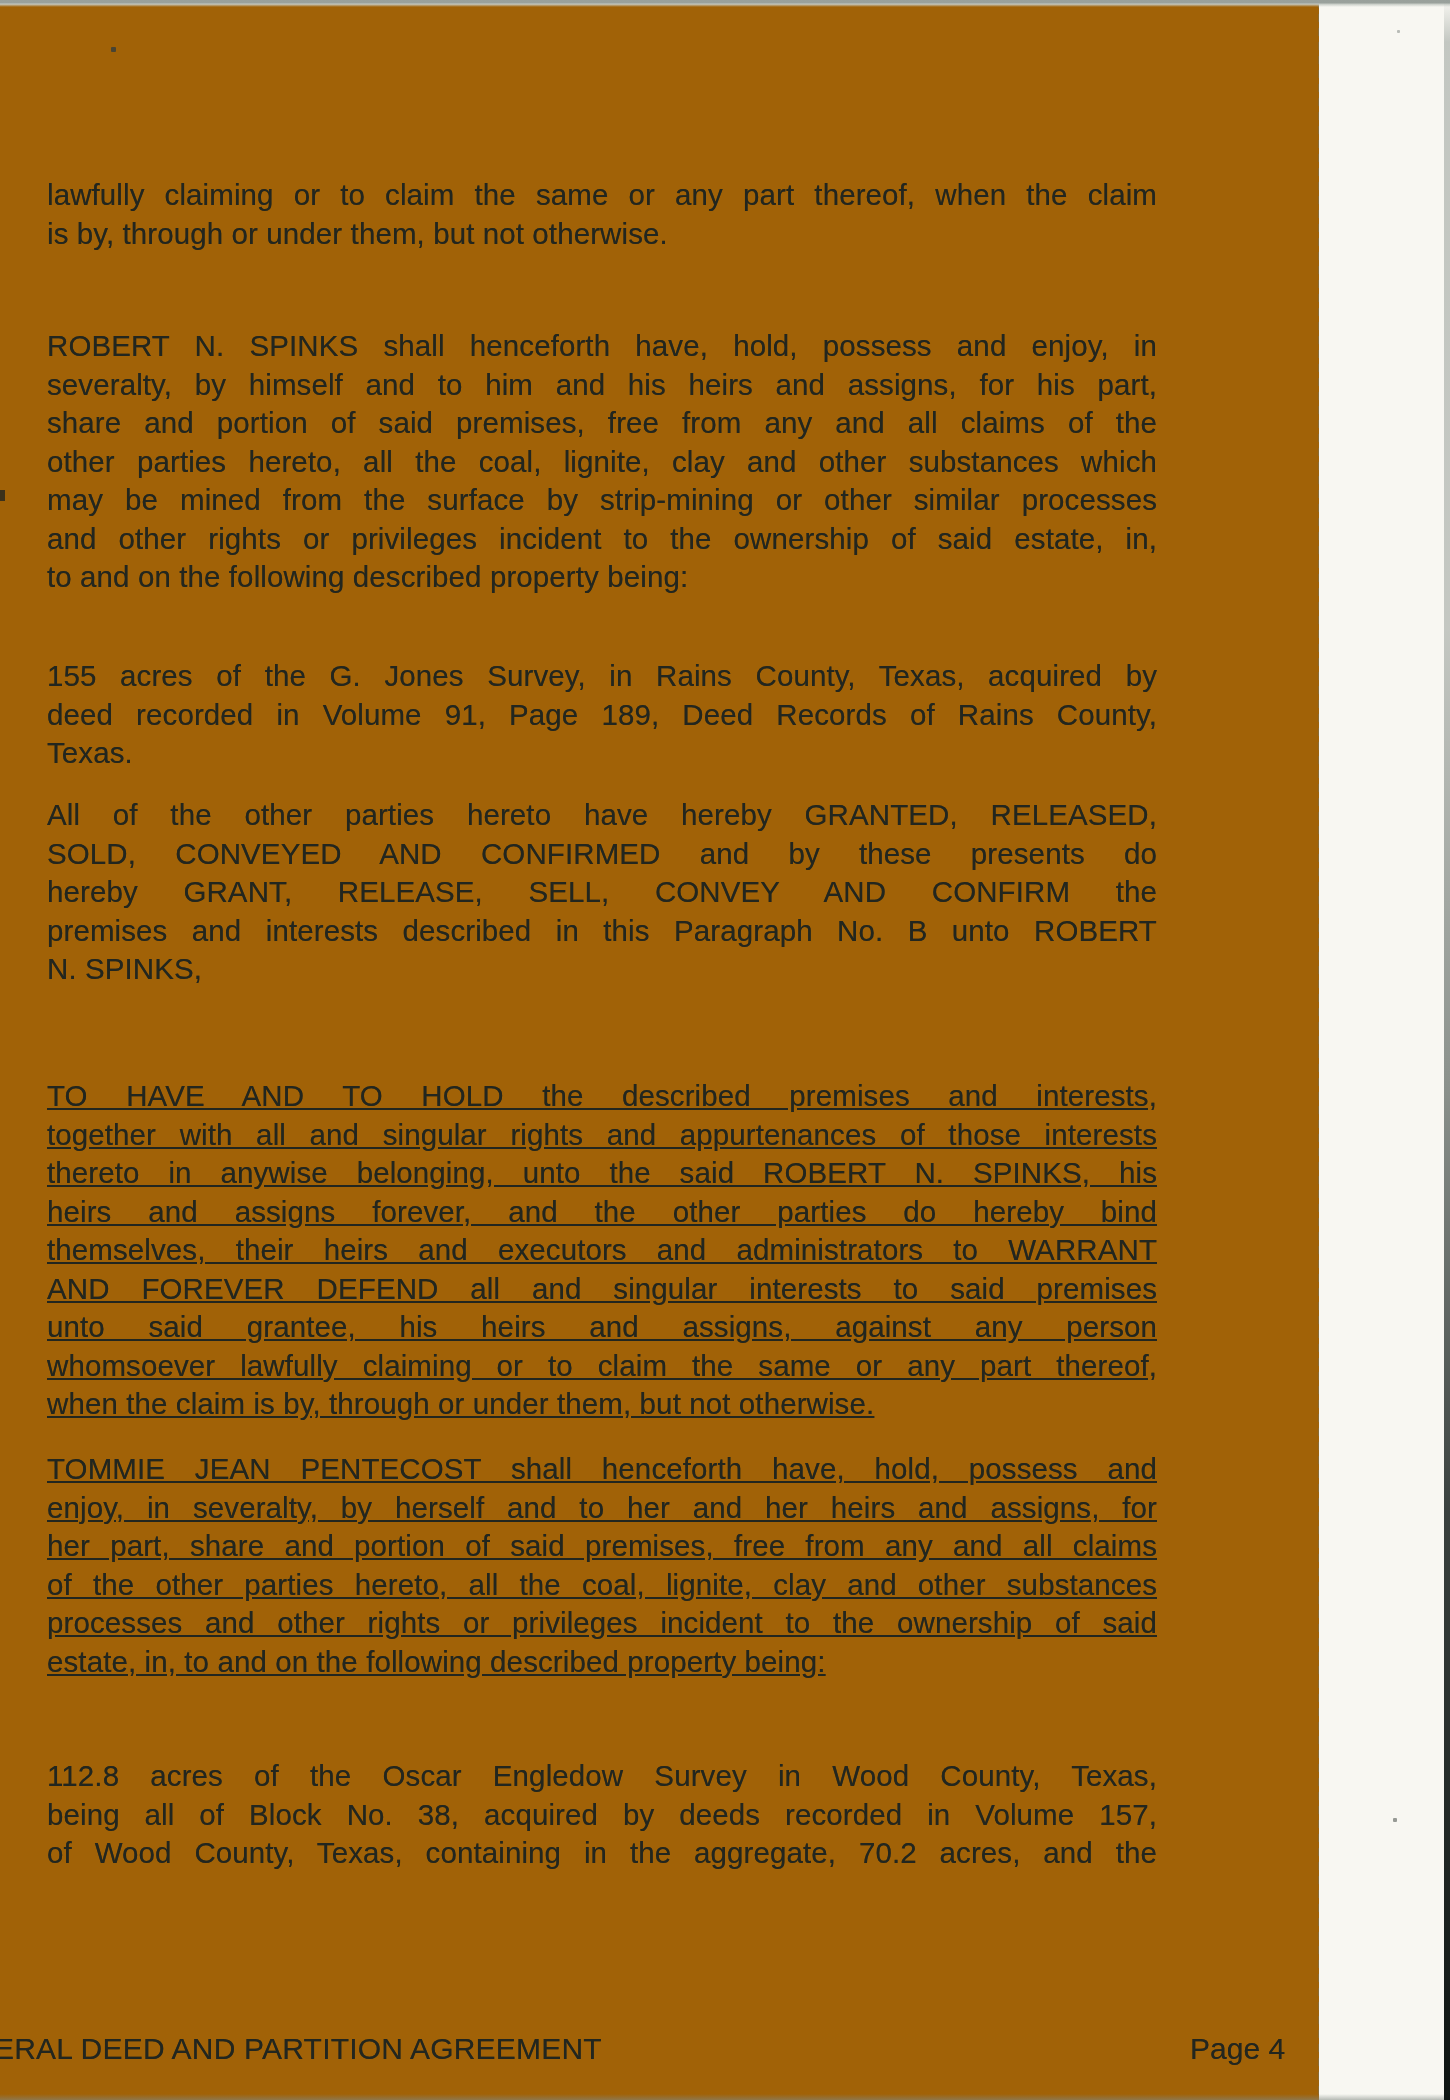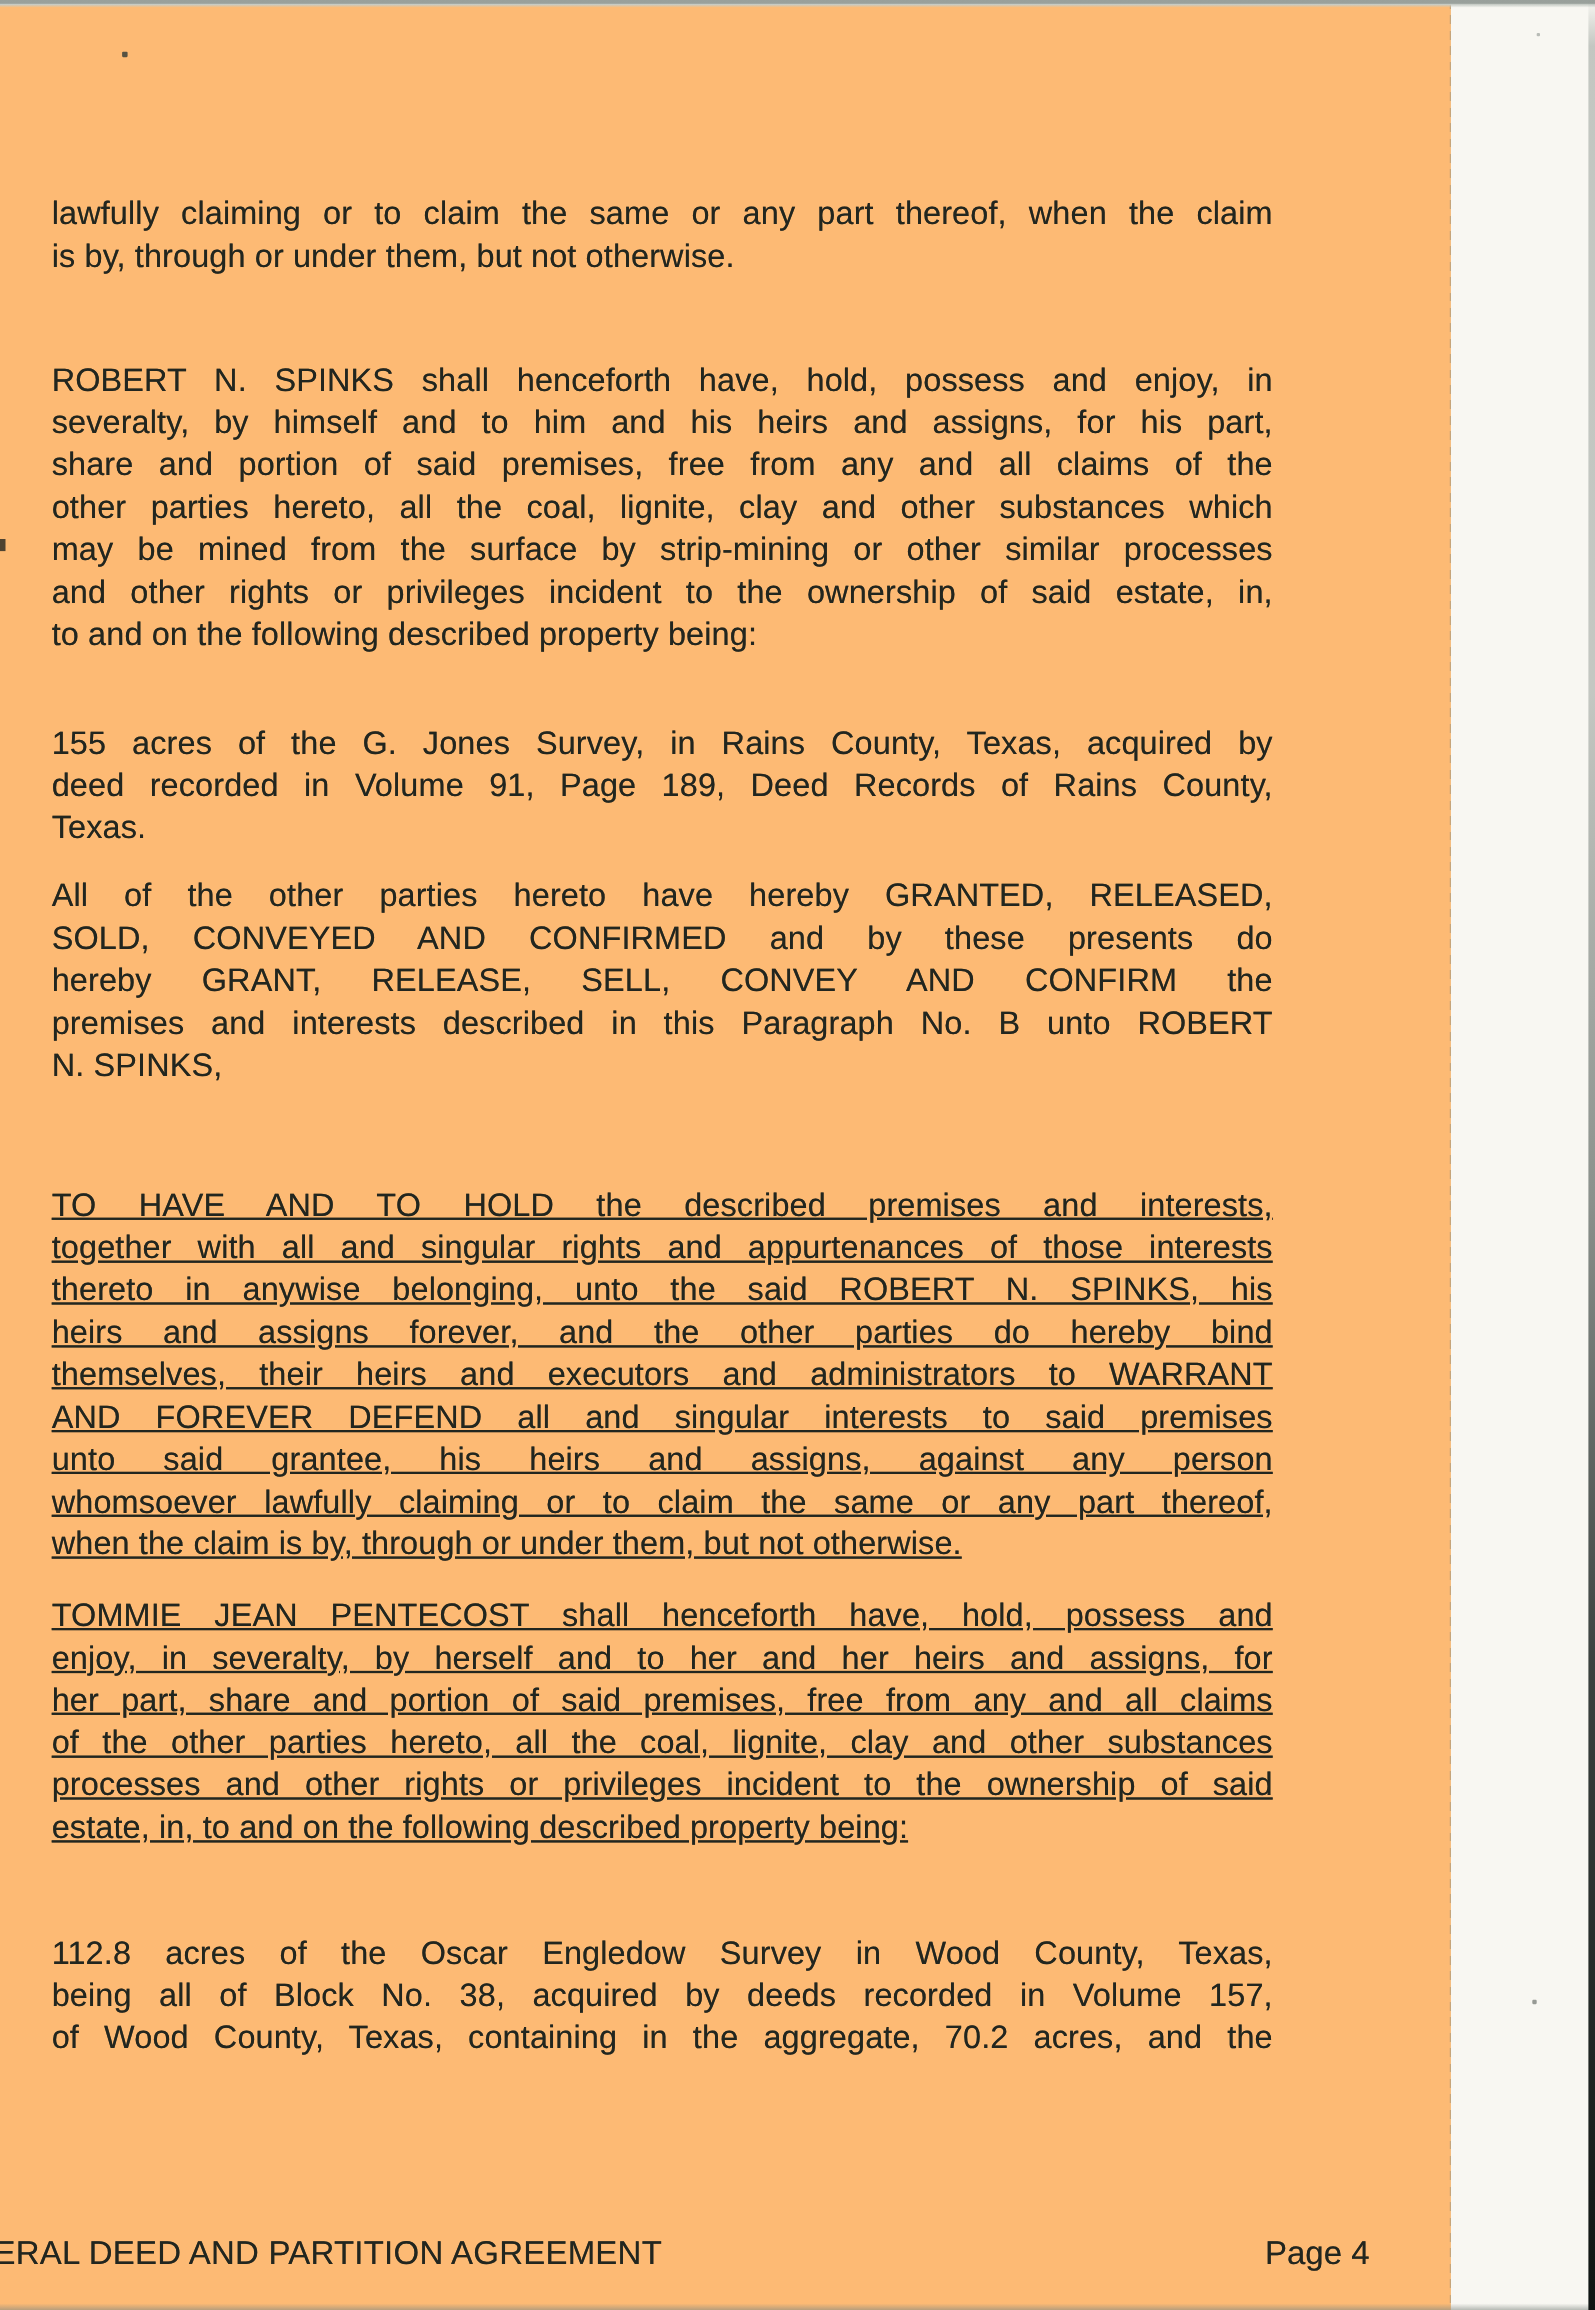--- a/index.html
+++ b/index.html
@@ -1,20 +1,20 @@
 <!DOCTYPE html>
 <html><head>
 <meta charset="utf-8">
 <style>
   html, body { margin: 0; padding: 0; background: #e8e7e2; }
   .canvas {
     position: relative;
     width: 1450px;
     height: 2100px;
-    background: #fdba74;
+    background: #a16207;
     overflow: hidden;
     font-family: "Liberation Sans", "DejaVu Sans", sans-serif;
     color: #22261f;
   }
   
   .scan-top-band {
     position: absolute; left: 0; top: 0; width: 100%; height: 7px;
     background: linear-gradient(to bottom, #99a09b 0px, #9aa19c 3px, #c6cbc5 4px, rgba(198,203,197,0) 7px);
   }
   .scan-bottom-band {
@@ -65,21 +65,21 @@
   .p5 { top: 1450px; text-decoration: underline; }
   .p6 { top: 1757px; }
 
   .footer-title {
     position: absolute; left: -6px; top: 2030px;
     font-size: 30px; line-height: 38px; letter-spacing: 0.2px;
     text-shadow: 0 0 0.6px rgba(34,38,31,0.65);
     white-space: nowrap;
   }
   .footer-page {
-    position: absolute; left: 1150px; top: 2030px;
+    position: absolute; left: 1190px; top: 2030px;
     font-size: 30px; line-height: 38px;
     text-shadow: 0 0 0.6px rgba(34,38,31,0.65);
     white-space: nowrap;
   }
 </style>
 </head>
 <body>
 
 <div class="canvas">
 

